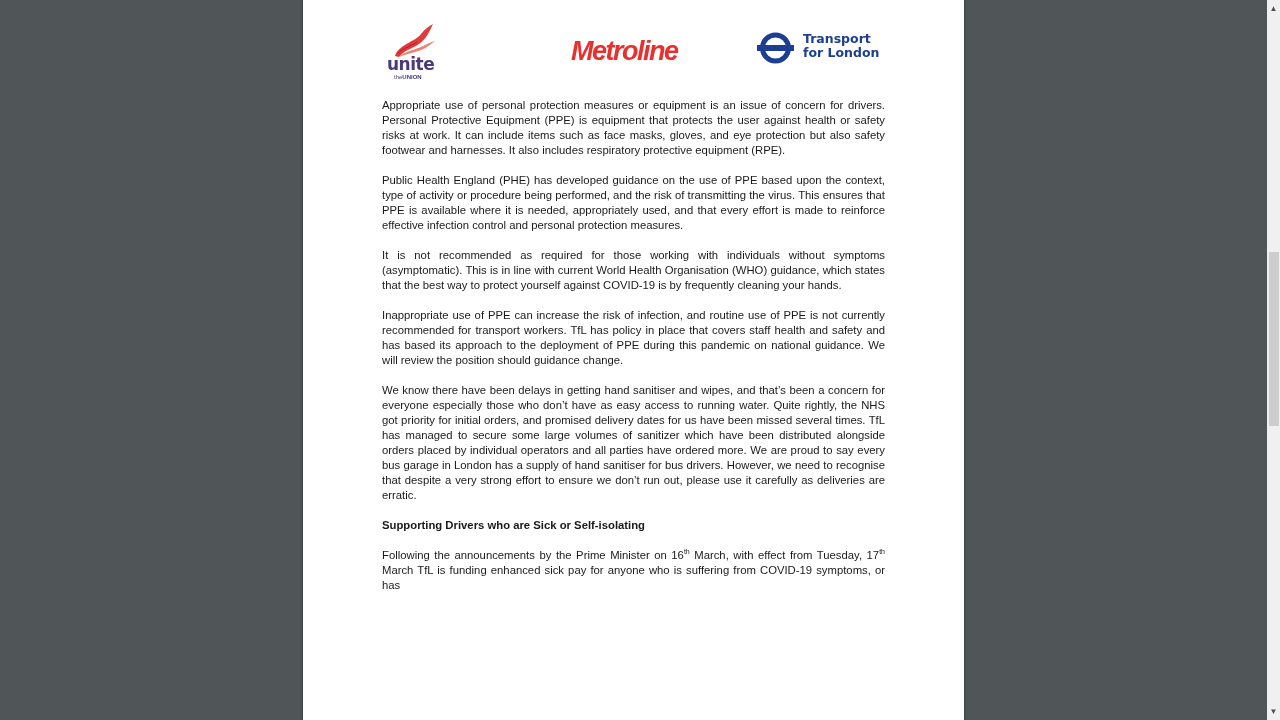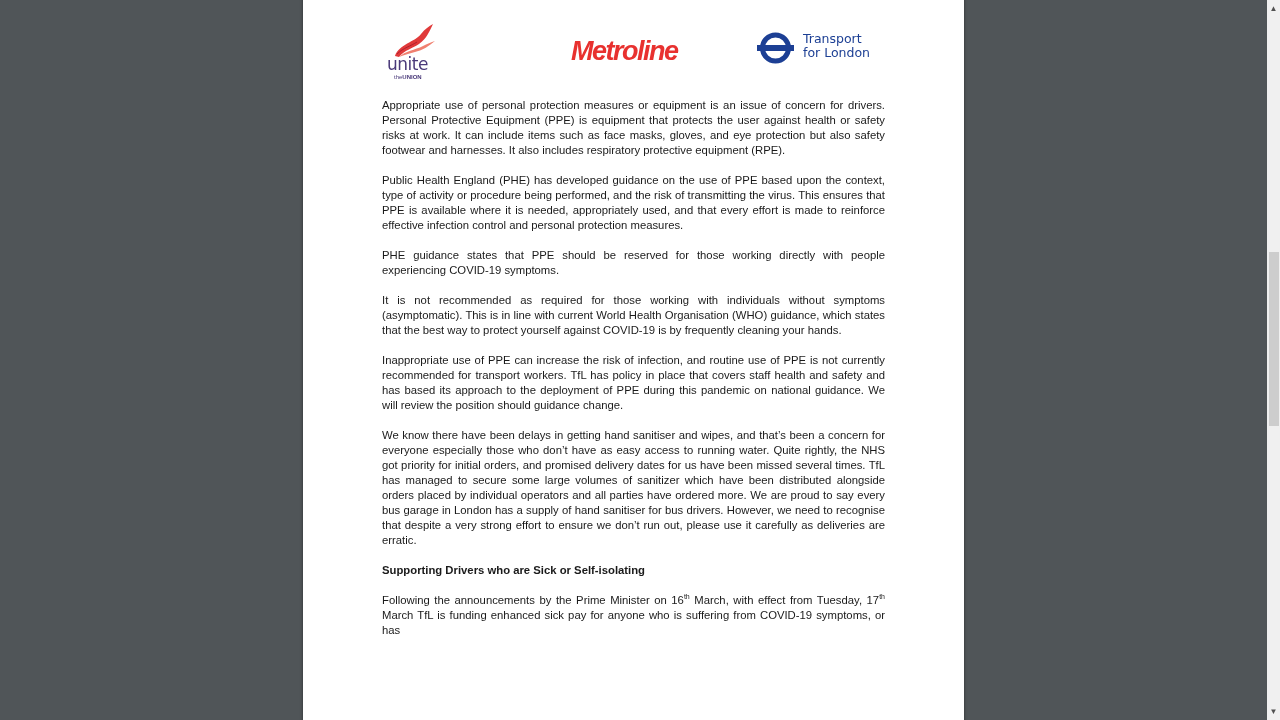--- a/index.html
+++ b/index.html
@@ -16,38 +16,38 @@
     .page {
       position: absolute; left: 303px; top: -4px; width: 661px; height: 740px;
       background: #ffffff;
       box-shadow: 0 0 3px rgba(0,0,0,0.45);
     }
     .logos { position: absolute; left: 0; top: 0; width: 100%; height: 95px; }
     .logo-unite { position: absolute; left: 82px; top: 28px; width: 56px; height: 60px; }
     .logo-unite .unite-word {
       position: absolute; left: 2px; top: 30px;
       font-family: "DejaVu Sans", sans-serif; font-size: 17px; color: #4a3a7a;
-      letter-spacing: -0.5px; font-weight: 400;
+      letter-spacing: -0.5px; font-weight: 700;
     }
     .logo-unite .union-word {
       position: absolute; left: 9px; top: 50px;
       font-size: 6px; color: #4a3a7a; font-weight: bold;
     }
     .logo-unite .union-word .the { font-weight: normal; }
     .logo-metroline {
       position: absolute; left: 268px; top: 40px;
       font-family: Liberation Sans, sans-serif; font-weight: bold; font-style: italic;
       font-size: 27px; color: #e8312f; letter-spacing: -1.5px;
     }
     .logo-tfl { position: absolute; left: 454px; top: 36px; width: 130px; height: 36px; }
     .tfl-roundel { position: absolute; left: 0; top: 0; width: 37px; height: 32px; }
     .tfl-text {
       position: absolute; left: 46px; top: 0px;
       font-family: "DejaVu Sans", sans-serif; font-size: 12.5px; line-height: 14px;
-      color: #1c3f94; font-weight: 400;
+      color: #1c3f94; font-weight: 700;
     }
     .content {
       position: absolute; left: 79px; top: 102px; width: 503px;
       font-family: "Liberation Sans", sans-serif; font-size: 11.3px; line-height: 15px;
       color: #1a1a1a;
     }
     .content h3 {
       font-size: 11.3px; font-weight: bold; line-height: 15px; margin-bottom: 15px;
     }
     .content p {
@@ -98,21 +98,20 @@
         <div class="tfl-text">
           <div>Transport</div>
           <div>for London</div>
         </div>
       </div>
     </div>
 
     <div class="content">
       <p>Appropriate use of personal protection measures or equipment is an issue of concern for drivers. Personal Protective Equipment (PPE) is equipment that protects the user against health or safety risks at work. It can include items such as face masks, gloves, and eye protection but also safety footwear and harnesses. It also includes respiratory protective equipment (RPE).</p>
       <p>Public Health England (PHE) has developed guidance on the use of PPE based upon the context, type of activity or procedure being performed, and the risk of transmitting the virus. This ensures that PPE is available where it is needed, appropriately used, and that every effort is made to reinforce effective infection control and personal protection measures.</p>
-      <p>PHE guidance states that PPE should be reserved for those working directly with people experiencing COVID-19 symptoms.</p>
       <p>It is not recommended as required for those working with individuals without symptoms (asymptomatic). This is in line with current World Health Organisation (WHO) guidance, which states that the best way to protect yourself against COVID-19 is by frequently cleaning your hands.</p>
       <p>Inappropriate use of PPE can increase the risk of infection, and routine use of PPE is not currently recommended for transport workers. TfL has policy in place that covers staff health and safety and has based its approach to the deployment of PPE during this pandemic on national guidance. We will review the position should guidance change.</p>
 
       <p>We know there have been delays in getting hand sanitiser and wipes, and that’s been a concern for everyone especially those who don’t have as easy access to running water. Quite rightly, the NHS got priority for initial orders, and promised delivery dates for us have been missed several times. TfL has managed to secure some large volumes of sanitizer which have been distributed alongside orders placed by individual operators and all parties have ordered more. We are proud to say every bus garage in London has a supply of hand sanitiser for bus drivers. However, we need to recognise that despite a very strong effort to ensure we don’t run out, please use it carefully as deliveries are erratic.</p>
 
       <h3>Supporting Drivers who are Sick or Self-isolating</h3>
       <p class="last"><span>Following the announcements by the Prime Minister on 16</span><sup>th</sup><span> March, with effect from Tuesday, 17</span><sup>th</sup><span> March TfL is funding enhanced sick pay for anyone who is suffering from COVID-19 symptoms, or has</span></p>
     </div>
   </div>
 </div>

